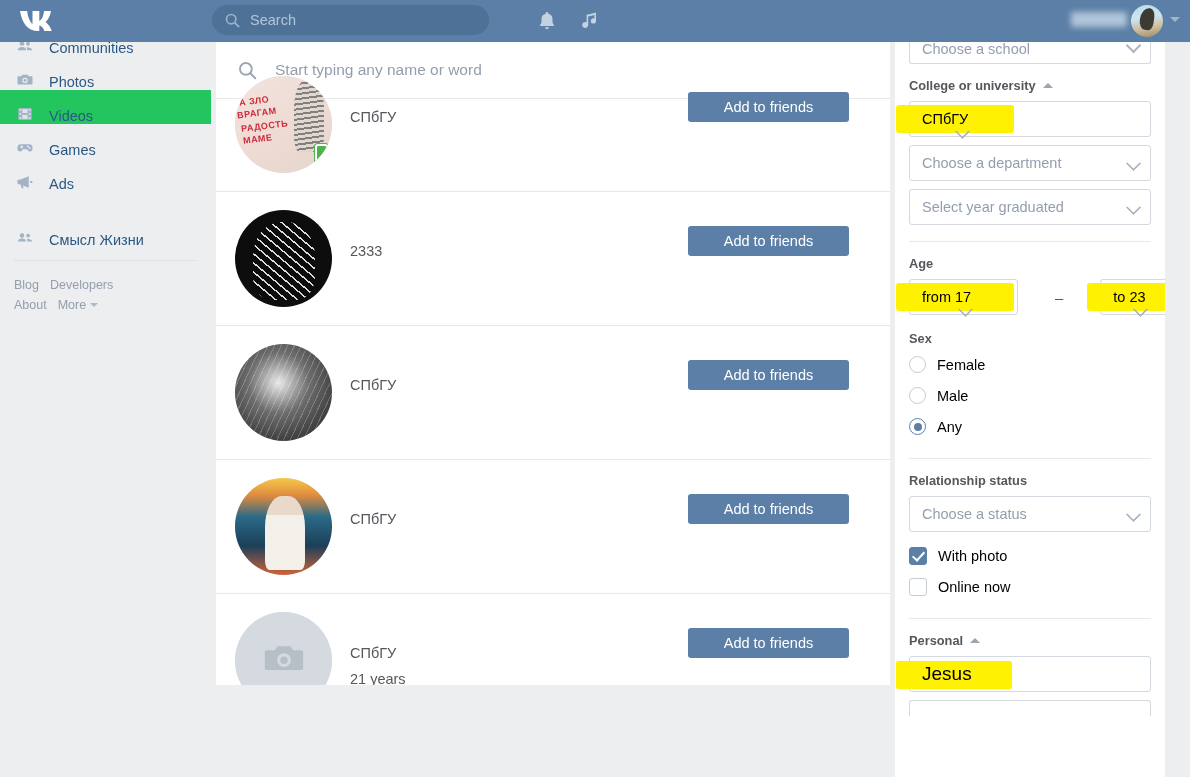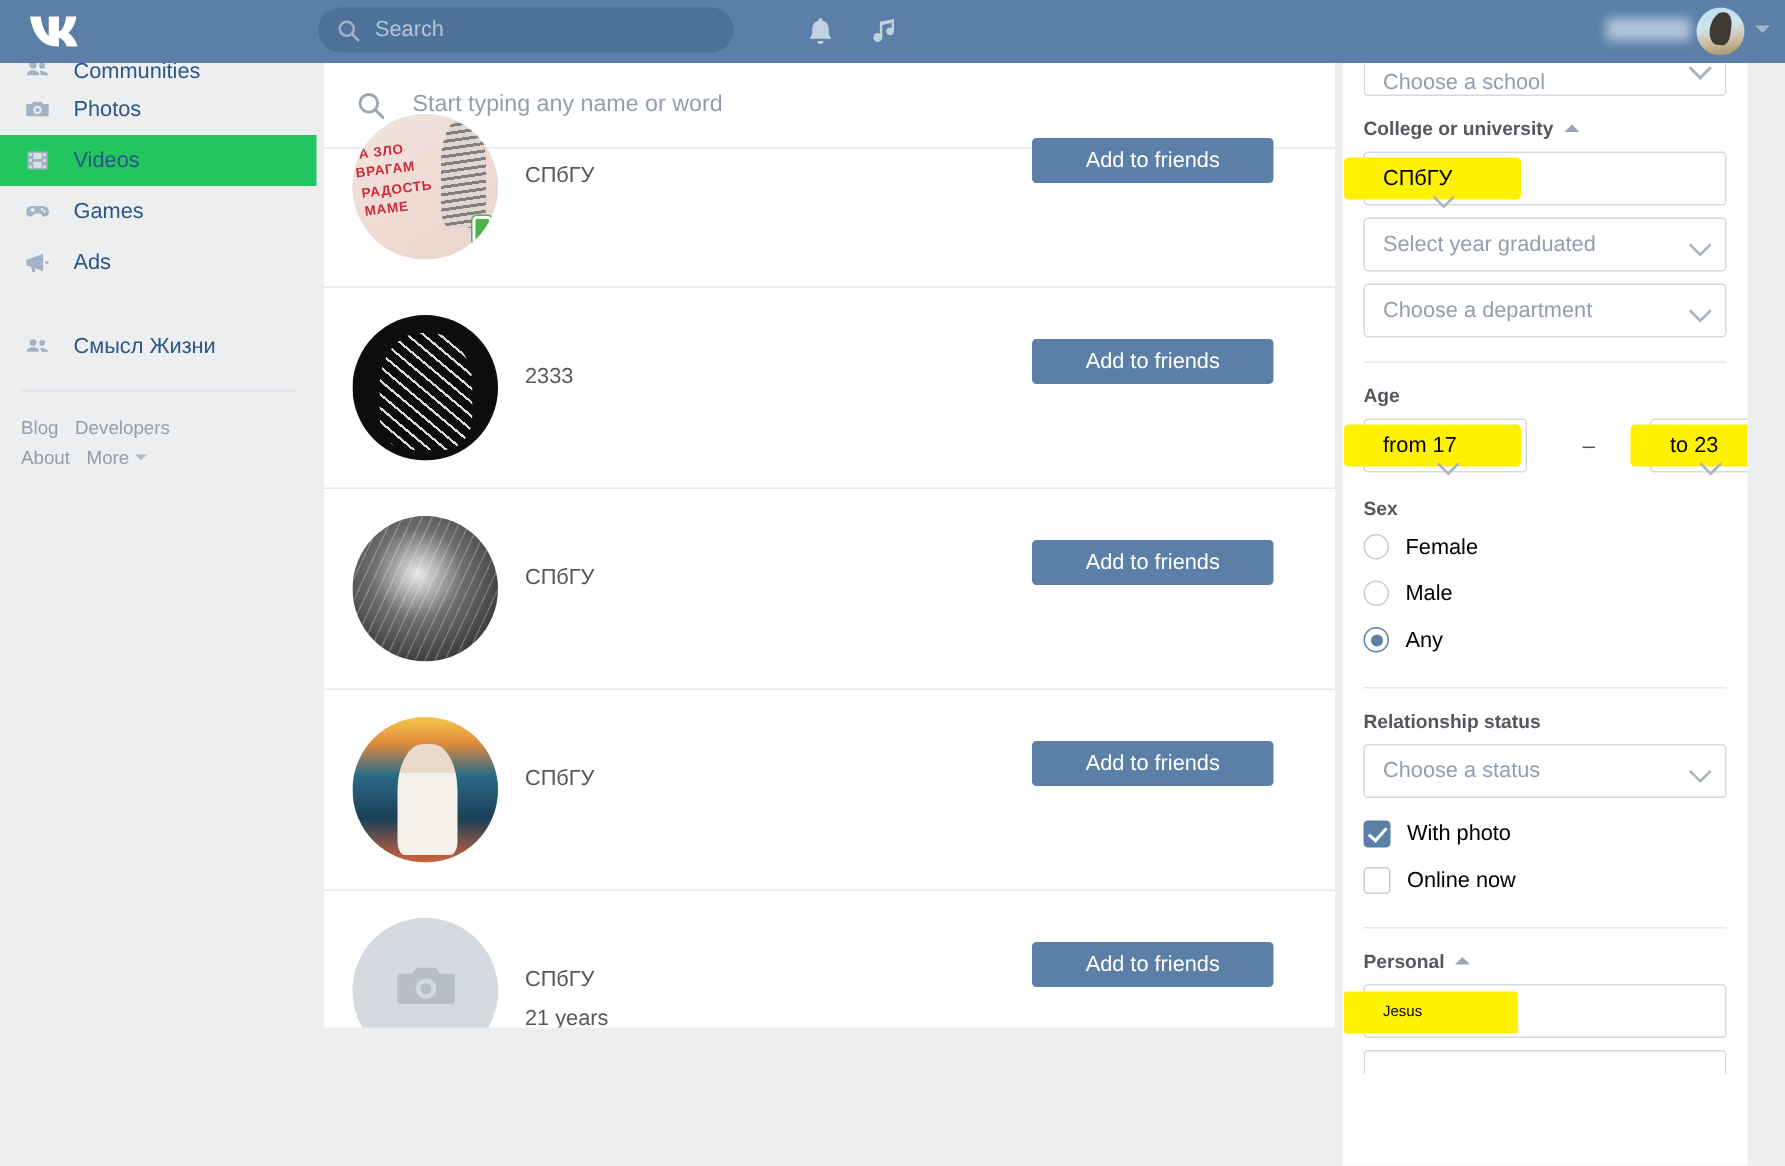--- a/index.html
+++ b/index.html
@@ -74,21 +74,21 @@
   }
 
   
   #left-sidebar {
     position: absolute; left: 0; top: 30px;
     width: 211px; height: 731px;
     background: #edeef0;
   }
   .nav-item {
     position: relative;
-    display: flex; align-items: center;
+    display: flex; align-items: flex-end;
     height: 34px;
     padding-left: 14px;
     color: #2a5885;
     font-size: 14.5px;
     cursor: pointer;
   }
   .nav-item.active { background: #22c55e; }
   .nav-item .nav-ico {
     width: 22px; height: 20px;
     margin-right: 13px;
@@ -372,34 +372,34 @@
   .opt-label { font-size: 14.5px; color: #000; }
   .fl-input {
     position: relative;
     height: 36px;
     border: 1px solid #d3d9de;
     border-radius: 3px;
     display: flex; align-items: center;
     margin-bottom: 8px;
     background: #fff;
   }
-  .fl-input .val { margin-left: 12px; font-size: 10px; color: #000; position:relative; z-index:1;}
+  .fl-input .val { margin-left: 12px; font-size: 19px; color: #000; position:relative; z-index:1;}
   .fl-input.hl-field::before {
     content:"";
     position:absolute; left:-14px; top:4px;
     width: 116px; height: 28px;
     background:#fff200; border-radius:2px;
   }
   #partial-top-select {
     position: relative;
     height: 22px;
     border: 1px solid #d3d9de;
     border-top: none;
     border-radius: 0 0 3px 3px;
-    display: flex; align-items: flex-end;
+    display: flex; align-items: center;
     overflow: hidden;
     background:#fff;
   }
   #partial-top-select .ph {
     margin-left:12px; margin-top:-8px;
     font-size:14.5px; color:#939ead;
   }
   #partial-top-select .chev {
     position:absolute; right:11px; top:-2px;
     width:11px;height:11px;
@@ -665,26 +665,26 @@
     <span>College or university</span>
     <span class="collapse-caret"></span>
   </div>
 
   <div class="fl-select hl-wide">
     <span class="val">СПбГУ</span>
     <span class="chev"></span>
   </div>
 
   <div class="fl-select">
+    <span class="ph">Choose a department</span>
+    <span class="chev"></span>
+  </div>
+
+  <div class="fl-select">
     <span class="ph">Select year graduated</span>
-    <span class="chev"></span>
-  </div>
-
-  <div class="fl-select">
-    <span class="ph">Choose a department</span>
     <span class="chev"></span>
   </div>
 
   <div class="fl-divider"></div>
 
   <div class="fl-group-title">
     <span>Age</span>
   </div>
 
   <div class="age-row">

